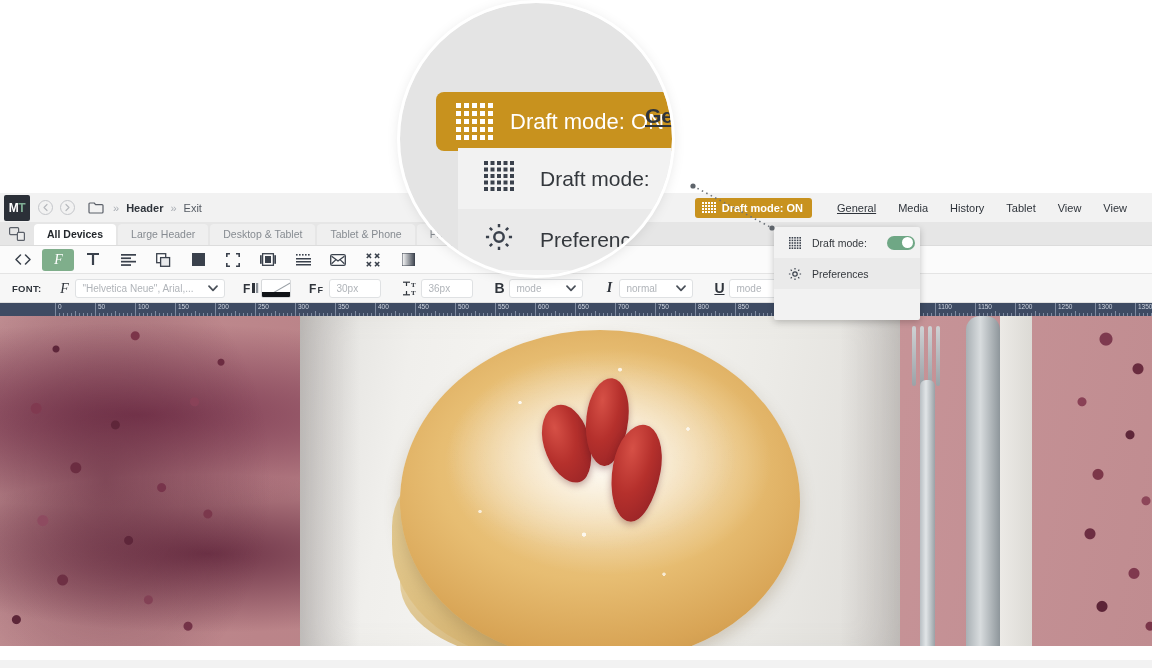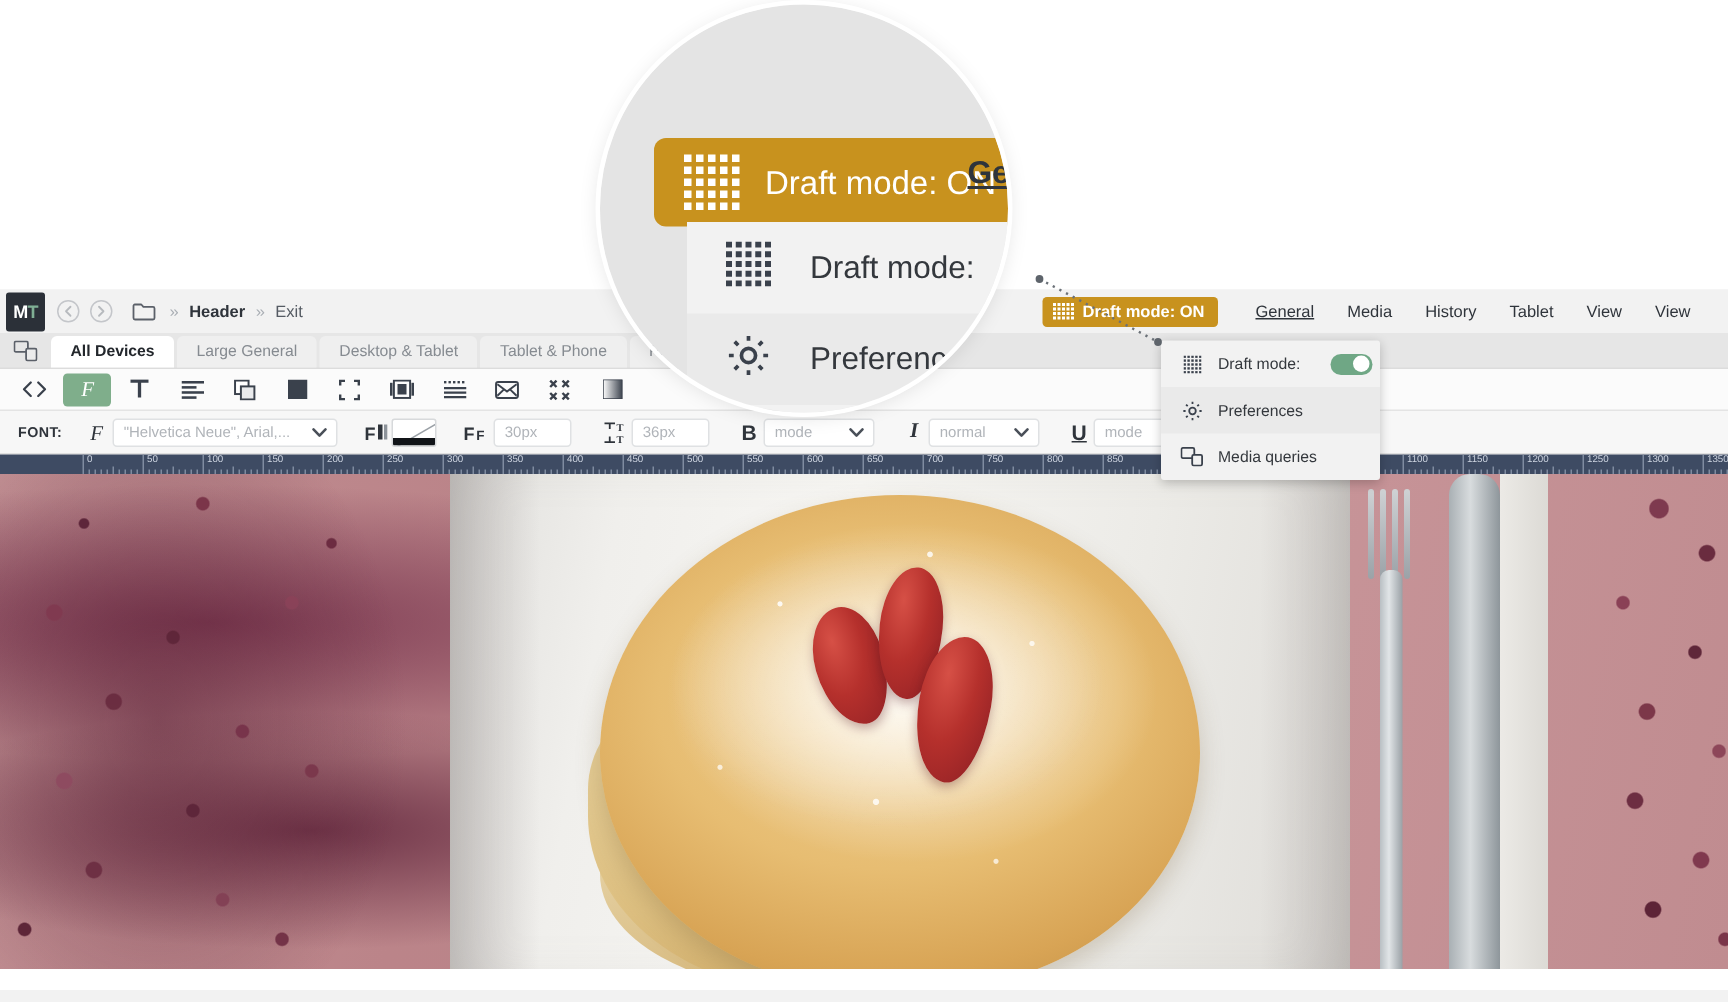--- a/index.html
+++ b/index.html
@@ -402,21 +402,21 @@
     </div>
 
     <div class="tabs-row">
       <div class="tabs-lead-icon">
         <svg width="16" height="14" viewBox="0 0 16 14">
           <rect x="0.6" y="0.6" width="9" height="7" rx="1" fill="none" stroke="#5b6069" stroke-width="1.2"></rect>
           <rect x="8.4" y="5.4" width="7" height="8" rx="1" fill="#ececec" stroke="#5b6069" stroke-width="1.2"></rect>
         </svg>
       </div>
       <div class="tab active">All Devices</div>
-      <div class="tab">Large General</div>
+      <div class="tab">Large Header</div>
       <div class="tab">Desktop &amp; Tablet</div>
       <div class="tab">Tablet &amp; Phone</div>
       <div class="tab">Phone</div>
     </div>
 
     <div class="tool-row">
       <div class="tool">
         <svg width="16" height="11" viewBox="0 0 16 11">
             <path d="M5.5 1 L1 5.5 L5.5 10 M10.5 1 L15 5.5 L10.5 10" fill="none" stroke="#3a414c" stroke-width="1.5" stroke-linecap="round" stroke-linejoin="round"></path>
           </svg>
@@ -965,29 +965,20 @@
         <span class="dd-ico">
           <svg width="14" height="14" viewBox="0 0 14 14">
               <g fill="none" stroke="#3a414c" stroke-width="1.2">
                 <circle cx="7" cy="7" r="2.2"></circle>
                 <path d="M7 0.9 L7 2.4 M7 11.6 L7 13.1 M0.9 7 L2.4 7 M11.6 7 L13.1 7 M2.7 2.7 L3.8 3.8 M10.2 10.2 L11.3 11.3 M11.3 2.7 L10.2 3.8 M3.8 10.2 L2.7 11.3"></path>
               </g>
             </svg>
         </span>
         <span>Preferences</span>
       </div>
-      <div class="dd-item">
-        <span class="dd-ico">
-          <svg width="15" height="13" viewBox="0 0 15 13">
-              <rect x="0.6" y="0.6" width="8.6" height="6.8" rx="1" fill="none" stroke="#3a414c" stroke-width="1.2"></rect>
-              <rect x="7.8" y="5.2" width="6.6" height="7.2" rx="1" fill="#f2f2f2" stroke="#3a414c" stroke-width="1.2"></rect>
-            </svg>
-        </span>
-        <span>Media queries</span>
-      </div>
     </div>
 
   </div>
 
   <svg class="connector">
     <line x1="693" y1="186" x2="772" y2="228" stroke="#6b7178" stroke-width="1.6" stroke-dasharray="1.5 3.5"></line>
     <circle cx="693" cy="186" r="2.6" fill="#5e646b"></circle>
     <circle cx="772" cy="228" r="2.6" fill="#5e646b"></circle>
   </svg>
 

